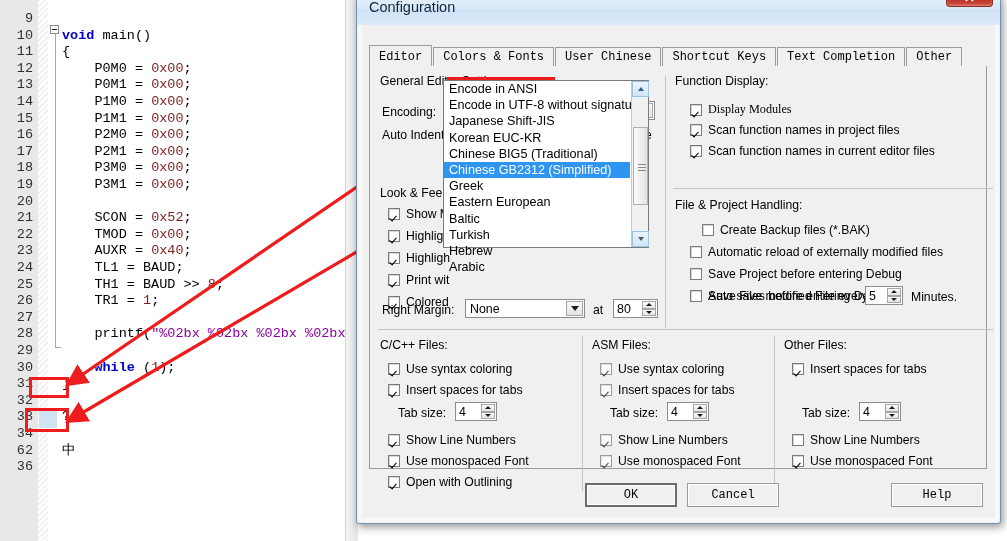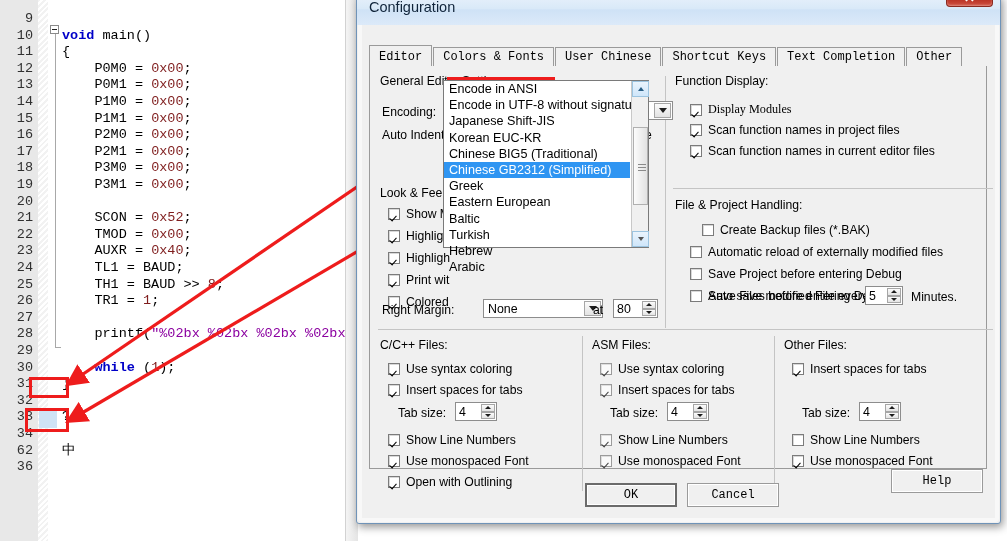--- a/index.html
+++ b/index.html
@@ -177,21 +177,21 @@
     width: 3px; height: 6px; border: solid #000; border-width: 0 1.6px 1.6px 0;
     transform: rotate(42deg);
   }
   .cbox.dim { opacity: .72; }
 
   
   .combo {
     position: absolute; background: #ffffff;
     border: 1px solid #8d8d8d; box-sizing: border-box;
     font-size: 12.4px; color: #000;
-    display: flex; align-items: center; margin-left: 18px;
+    display: flex; align-items: center;
   }
   .combo .ctext { padding-left: 4px; }
   .combo-arrow {
     position: absolute; right: 1px; top: 1px; bottom: 1px; width: 17px;
     background: linear-gradient(to bottom,#fbfbfb,#e3e3e3);
     border: 1px solid #a6a6a6; box-sizing: border-box;
     display: flex; align-items: center; justify-content: center;
   }
   .tri-down { width:0;height:0;border-left:4px solid transparent;border-right:4px solid transparent;border-top:5px solid #1c1c1c; }
 
@@ -595,18 +595,18 @@
             <span class="tri-dn-s"></span>
           </div>
         </div>
       </div>
 
       <div class="redbox" style="left:84px; top:52px; width:108px; height:20px;"></div>
       <div class="redbox" style="left:80px; top:178px; width:158px; height:22px;"></div>
 
       <div class="btn def" style="left:222px; top:458px; width:92px;">OK</div>
       <div class="btn" style="left:324px; top:458px; width:92px;">Cancel</div>
-      <div class="btn" style="left:528px; top:444px; width:92px;">Help</div>
+      <div class="btn" style="left:528px; top:458px; width:92px;">Help</div>
 
     </div>
   </div>
 
 </div>
 
 </body></html>

